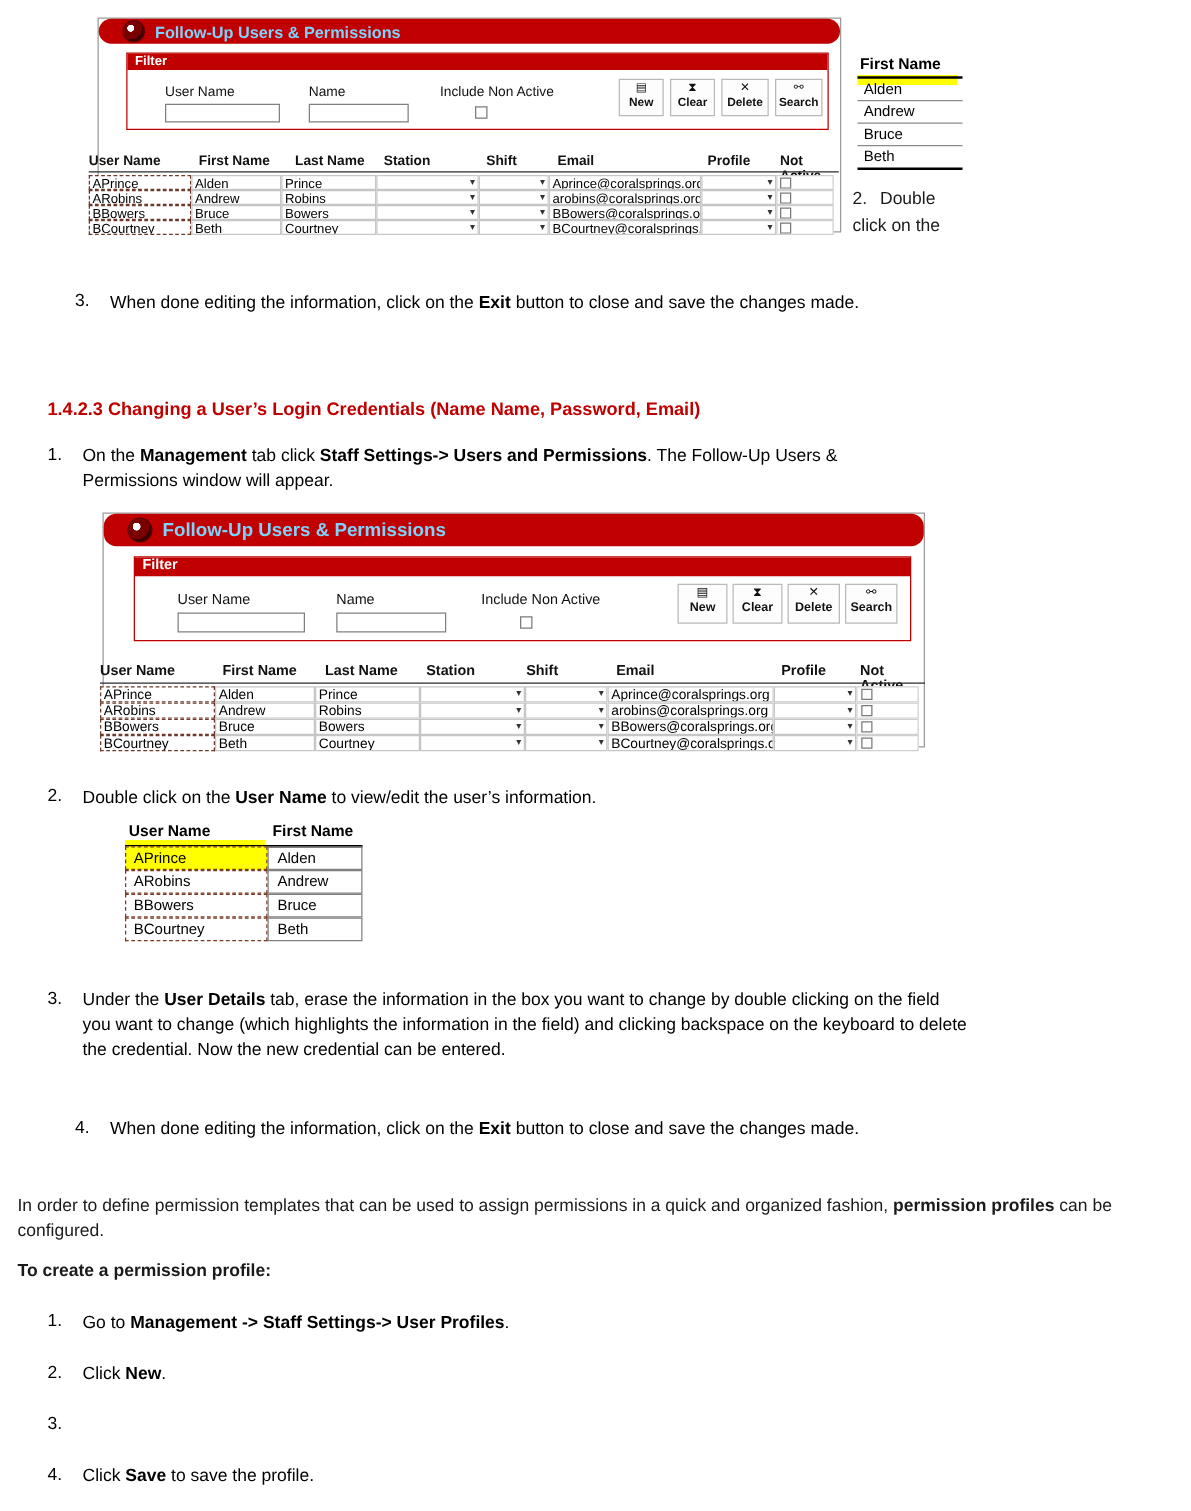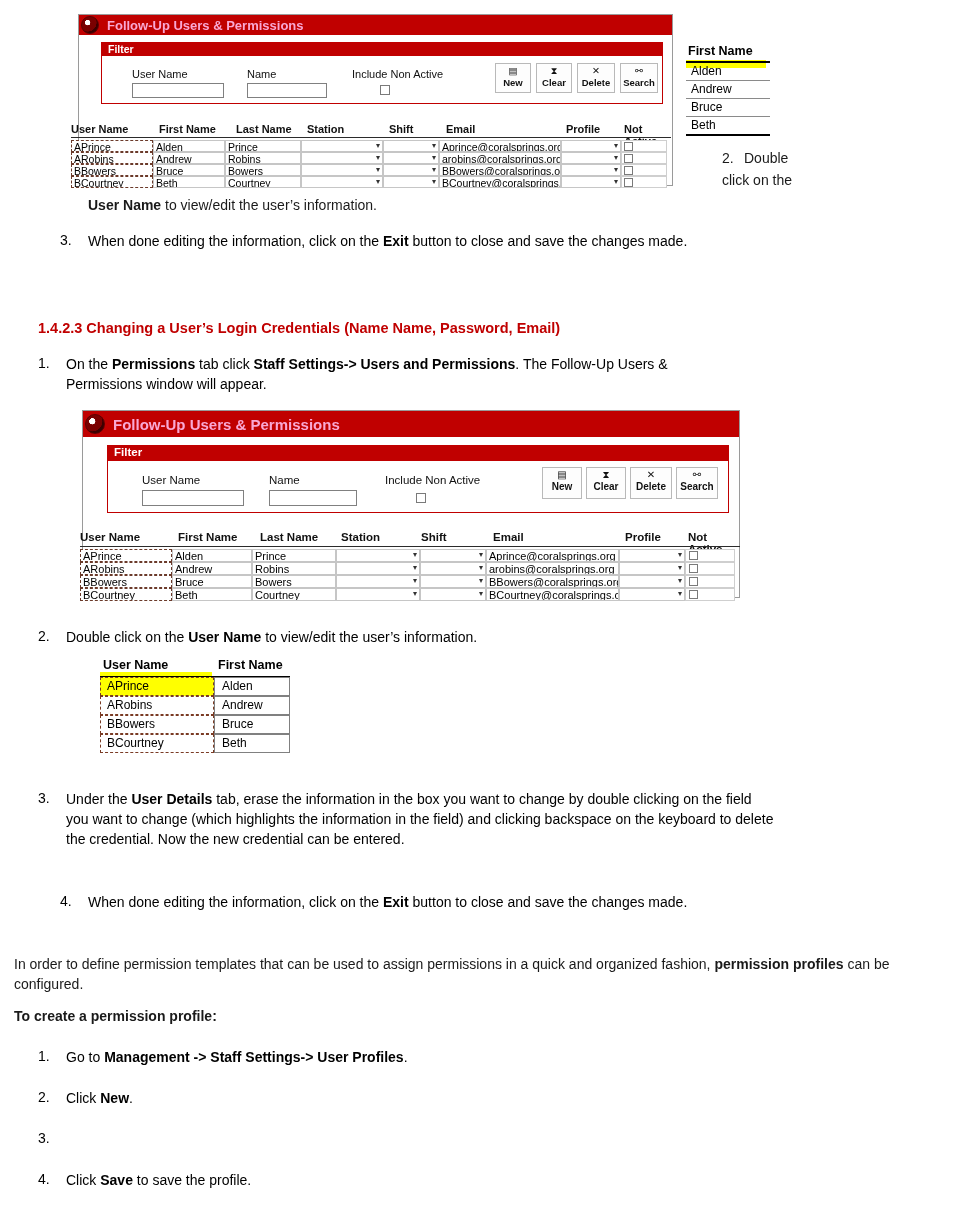--- a/index.html
+++ b/index.html
@@ -53,27 +53,28 @@
 
   
   .appwin {
     position: absolute;
     background: #ffffff;
     border: 1px solid #9a9a9a;
     box-sizing: border-box;
   }
   .title-bar {
     background: #C00000;
-    color: #f9a8d4;
+    color: #7dd3fc;
     font-weight: bold;
     display: flex;
     align-items: center;
     gap: 8px;
-    padding: 0 2px;
-    box-sizing: border-box;
+    padding: 0 19px;
+    box-sizing: border-box;
+    border-radius: 10px;
   }
   .title-icon {
     width: 16px; height: 16px;
     border-radius: 50%;
     background: radial-gradient(circle at 35% 35%, #ffffff 0 18%, #7a0000 20% 60%, #3b0000 62% 100%);
     border: 1px solid #5a0000;
     flex: 0 0 16px;
   }
   .filter-panel {
     border: 1px solid #C00000;
@@ -296,41 +297,38 @@
     <span class="mini-cell" style="left:2px; top:20px;">Alden</span>
     <div class="ul-black" style="left:0; top:36px; width:84px; height:1px; background:#8a8a8a;"></div>
     <span class="mini-cell" style="left:2px; top:38px;">Andrew</span>
     <div class="ul-black" style="left:0; top:54px; width:84px; height:1px; background:#8a8a8a;"></div>
     <span class="mini-cell" style="left:2px; top:56px;">Bruce</span>
     <div class="ul-black" style="left:0; top:72px; width:84px; height:1px; background:#8a8a8a;"></div>
     <span class="mini-cell" style="left:2px; top:74px;">Beth</span>
     <div class="ul-black" style="left:0; top:90px; width:84px;"></div>
   </div>
 
-  <div class="abs" style="left:722px; top:149px; width:110px;">
+  <div class="abs" style="left:682px; top:149px; width:110px;">
     <span class="body-text" style="display:inline-block; width:22px;">2.</span><span class="body-text">Double</span>
     <div class="body-text" style="margin-top:2px;">click on the</div>
   </div>
-  <div class="abs body-text" style="left:88px; top:196px; width:700px;">
-    <span class="b">User Name</span><span> to view/edit the user’s information.</span>
-  </div>
 
   <div class="num-item" style="left:60px; top:232px; width:760px;">
     <span class="num">3.</span>
     <span class="txt">
       <span>When done editing the information, click on the </span><span class="b">Exit</span><span> button to close and save the changes made.</span>
     </span>
   </div>
 
   <div class="abs heading-red" style="left:38px; top:320px; width:700px;">1.4.2.3 Changing a User’s Login Credentials (Name Name, Password, Email)</div>
 
   <div class="num-item" style="left:38px; top:355px; width:690px;">
     <span class="num">1.</span>
     <span class="txt">
-      <span>On the </span><span class="b">Permissions</span><span> tab click </span><span class="b">Staff Settings-&gt; Users and Permissions</span><span>. The Follow-Up Users &amp; Permissions window will appear.</span>
+      <span>On the </span><span class="b">Management</span><span> tab click </span><span class="b">Staff Settings-&gt; Users and Permissions</span><span>. The Follow-Up Users &amp; Permissions window will appear.</span>
     </span>
   </div>
 
   <div class="appwin" style="left:82px; top:410px; width:658px; height:188px;">
     <div class="title-bar" style="height:26px; font-size:15px;">
       <span class="title-icon" style="width:18px;height:18px;flex:0 0 18px;"></span>
       <span>Follow-Up Users &amp; Permissions</span>
     </div>
 
     <div class="filter-panel" style="left:24px; top:34px; width:622px; height:68px; position:absolute;">

